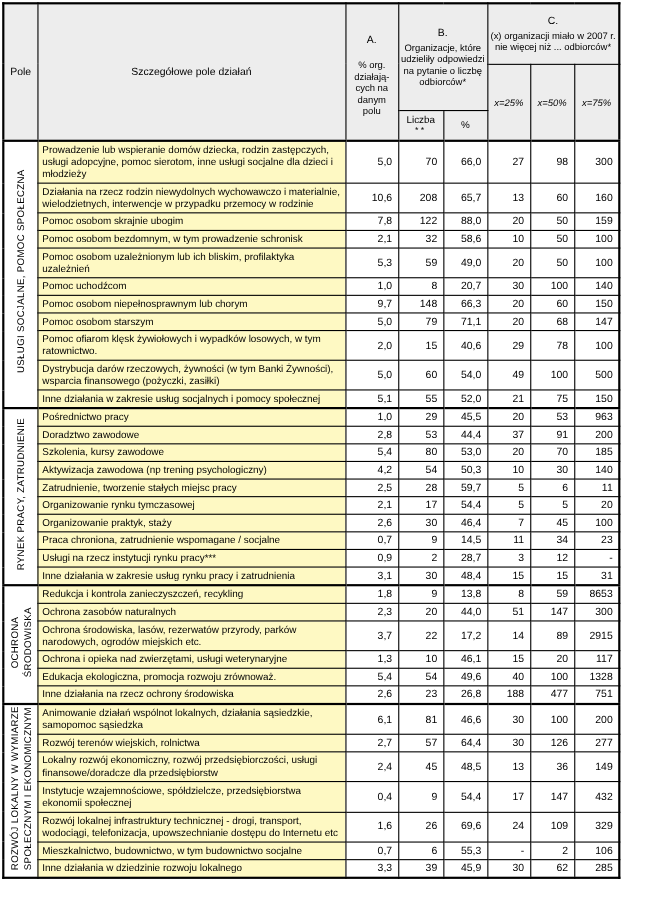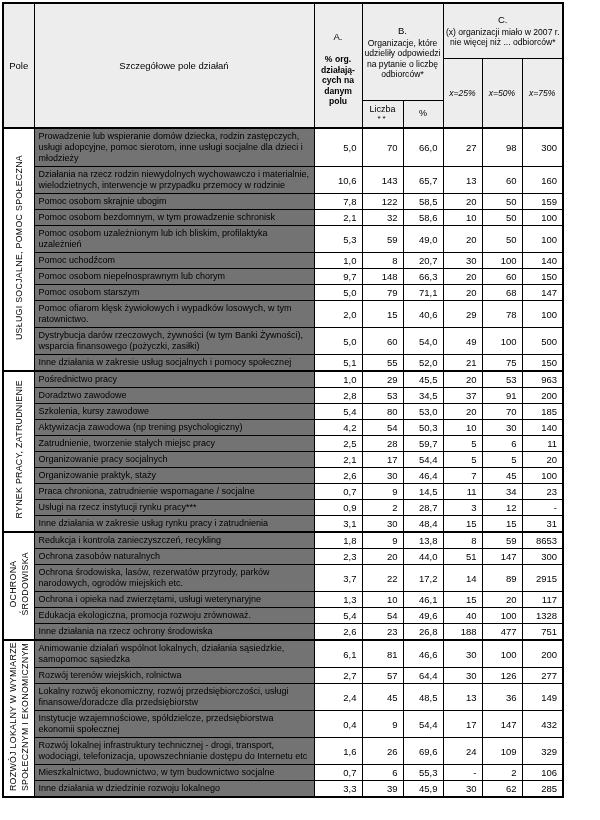--- a/index.html
+++ b/index.html
@@ -24,29 +24,29 @@
     line-height: 1.22;
     text-align: center;
     padding: 2px 2px;
   }
   th.pole-h, th.field-h { font-size: 9.5px; }
   .htitle { display: block; font-size: 9.5px; margin-bottom: 2px; }
   th.a-h .htitle { margin: 6px 0 12px 0; }
   th.b-h .htitle { margin: 1px 0 1px 0; }
   th.c-h .htitle { margin: 0 0 1px 0; }
   .hsub { display: block; }
-  th.a-h .hsub { overflow-wrap: anywhere; font-weight: bold; }
+  th.a-h .hsub { overflow-wrap: anywhere; }
   .stars { display: block; font-size: 8px; letter-spacing: 2px; margin-top: -1px; }
   th.sub-x { font-size: 8.6px; font-style: italic; }
   th.liczba-h, th.pct-h { font-size: 9px; margin-left: 24px; }
   tr.h1 { height: 55px; }
   tr.h2 { height: 42px; }
   tr.h3 { height: 28px; }
   tbody td.desc {
-    background: #737373;
+    background: #fef9c3;
     font-size: 9px;
     line-height: 11px;
     padding: 2px 4px;
     text-align: left;
   }
   tbody td.num {
     background: #ffffff;
     font-size: 9.5px;
     text-align: right;
     padding: 1px 5px 1px 1px;
@@ -122,31 +122,31 @@
           <td class="num">5,0</td>
           <td class="num">70</td>
           <td class="num">66,0</td>
           <td class="num">27</td>
           <td class="num">98</td>
           <td class="num">300</td>
         </tr>
         <tr>
           <td class="desc">Działania na rzecz rodzin niewydolnych wychowawczo i materialnie, wielodzietnych, interwencje w przypadku przemocy w rodzinie</td>
           <td class="num">10,6</td>
-          <td class="num">143</td>
+          <td class="num">208</td>
           <td class="num">65,7</td>
           <td class="num">13</td>
           <td class="num">60</td>
           <td class="num">160</td>
         </tr>
         <tr>
           <td class="desc">Pomoc osobom skrajnie ubogim</td>
           <td class="num">7,8</td>
           <td class="num">122</td>
-          <td class="num">58,5</td>
+          <td class="num">88,0</td>
           <td class="num">20</td>
           <td class="num">50</td>
           <td class="num">159</td>
         </tr>
         <tr>
           <td class="desc">Pomoc osobom bezdomnym, w tym prowadzenie schronisk</td>
           <td class="num">2,1</td>
           <td class="num">32</td>
           <td class="num">58,6</td>
           <td class="num">10</td>
@@ -223,21 +223,21 @@
           <td class="num">29</td>
           <td class="num">45,5</td>
           <td class="num">20</td>
           <td class="num">53</td>
           <td class="num">963</td>
         </tr>
         <tr>
           <td class="desc">Doradztwo zawodowe</td>
           <td class="num">2,8</td>
           <td class="num">53</td>
-          <td class="num">34,5</td>
+          <td class="num">44,4</td>
           <td class="num">37</td>
           <td class="num">91</td>
           <td class="num">200</td>
         </tr>
         <tr>
           <td class="desc">Szkolenia, kursy zawodowe</td>
           <td class="num">5,4</td>
           <td class="num">80</td>
           <td class="num">53,0</td>
           <td class="num">20</td>
@@ -256,21 +256,21 @@
         <tr>
           <td class="desc">Zatrudnienie, tworzenie stałych miejsc pracy</td>
           <td class="num">2,5</td>
           <td class="num">28</td>
           <td class="num">59,7</td>
           <td class="num">5</td>
           <td class="num">6</td>
           <td class="num">11</td>
         </tr>
         <tr>
-          <td class="desc">Organizowanie pracy socjalnych</td>
+          <td class="desc">Organizowanie rynku tymczasowej</td>
           <td class="num">2,1</td>
           <td class="num">17</td>
           <td class="num">54,4</td>
           <td class="num">5</td>
           <td class="num">5</td>
           <td class="num">20</td>
         </tr>
         <tr>
           <td class="desc">Organizowanie praktyk, staży</td>
           <td class="num">2,6</td>

